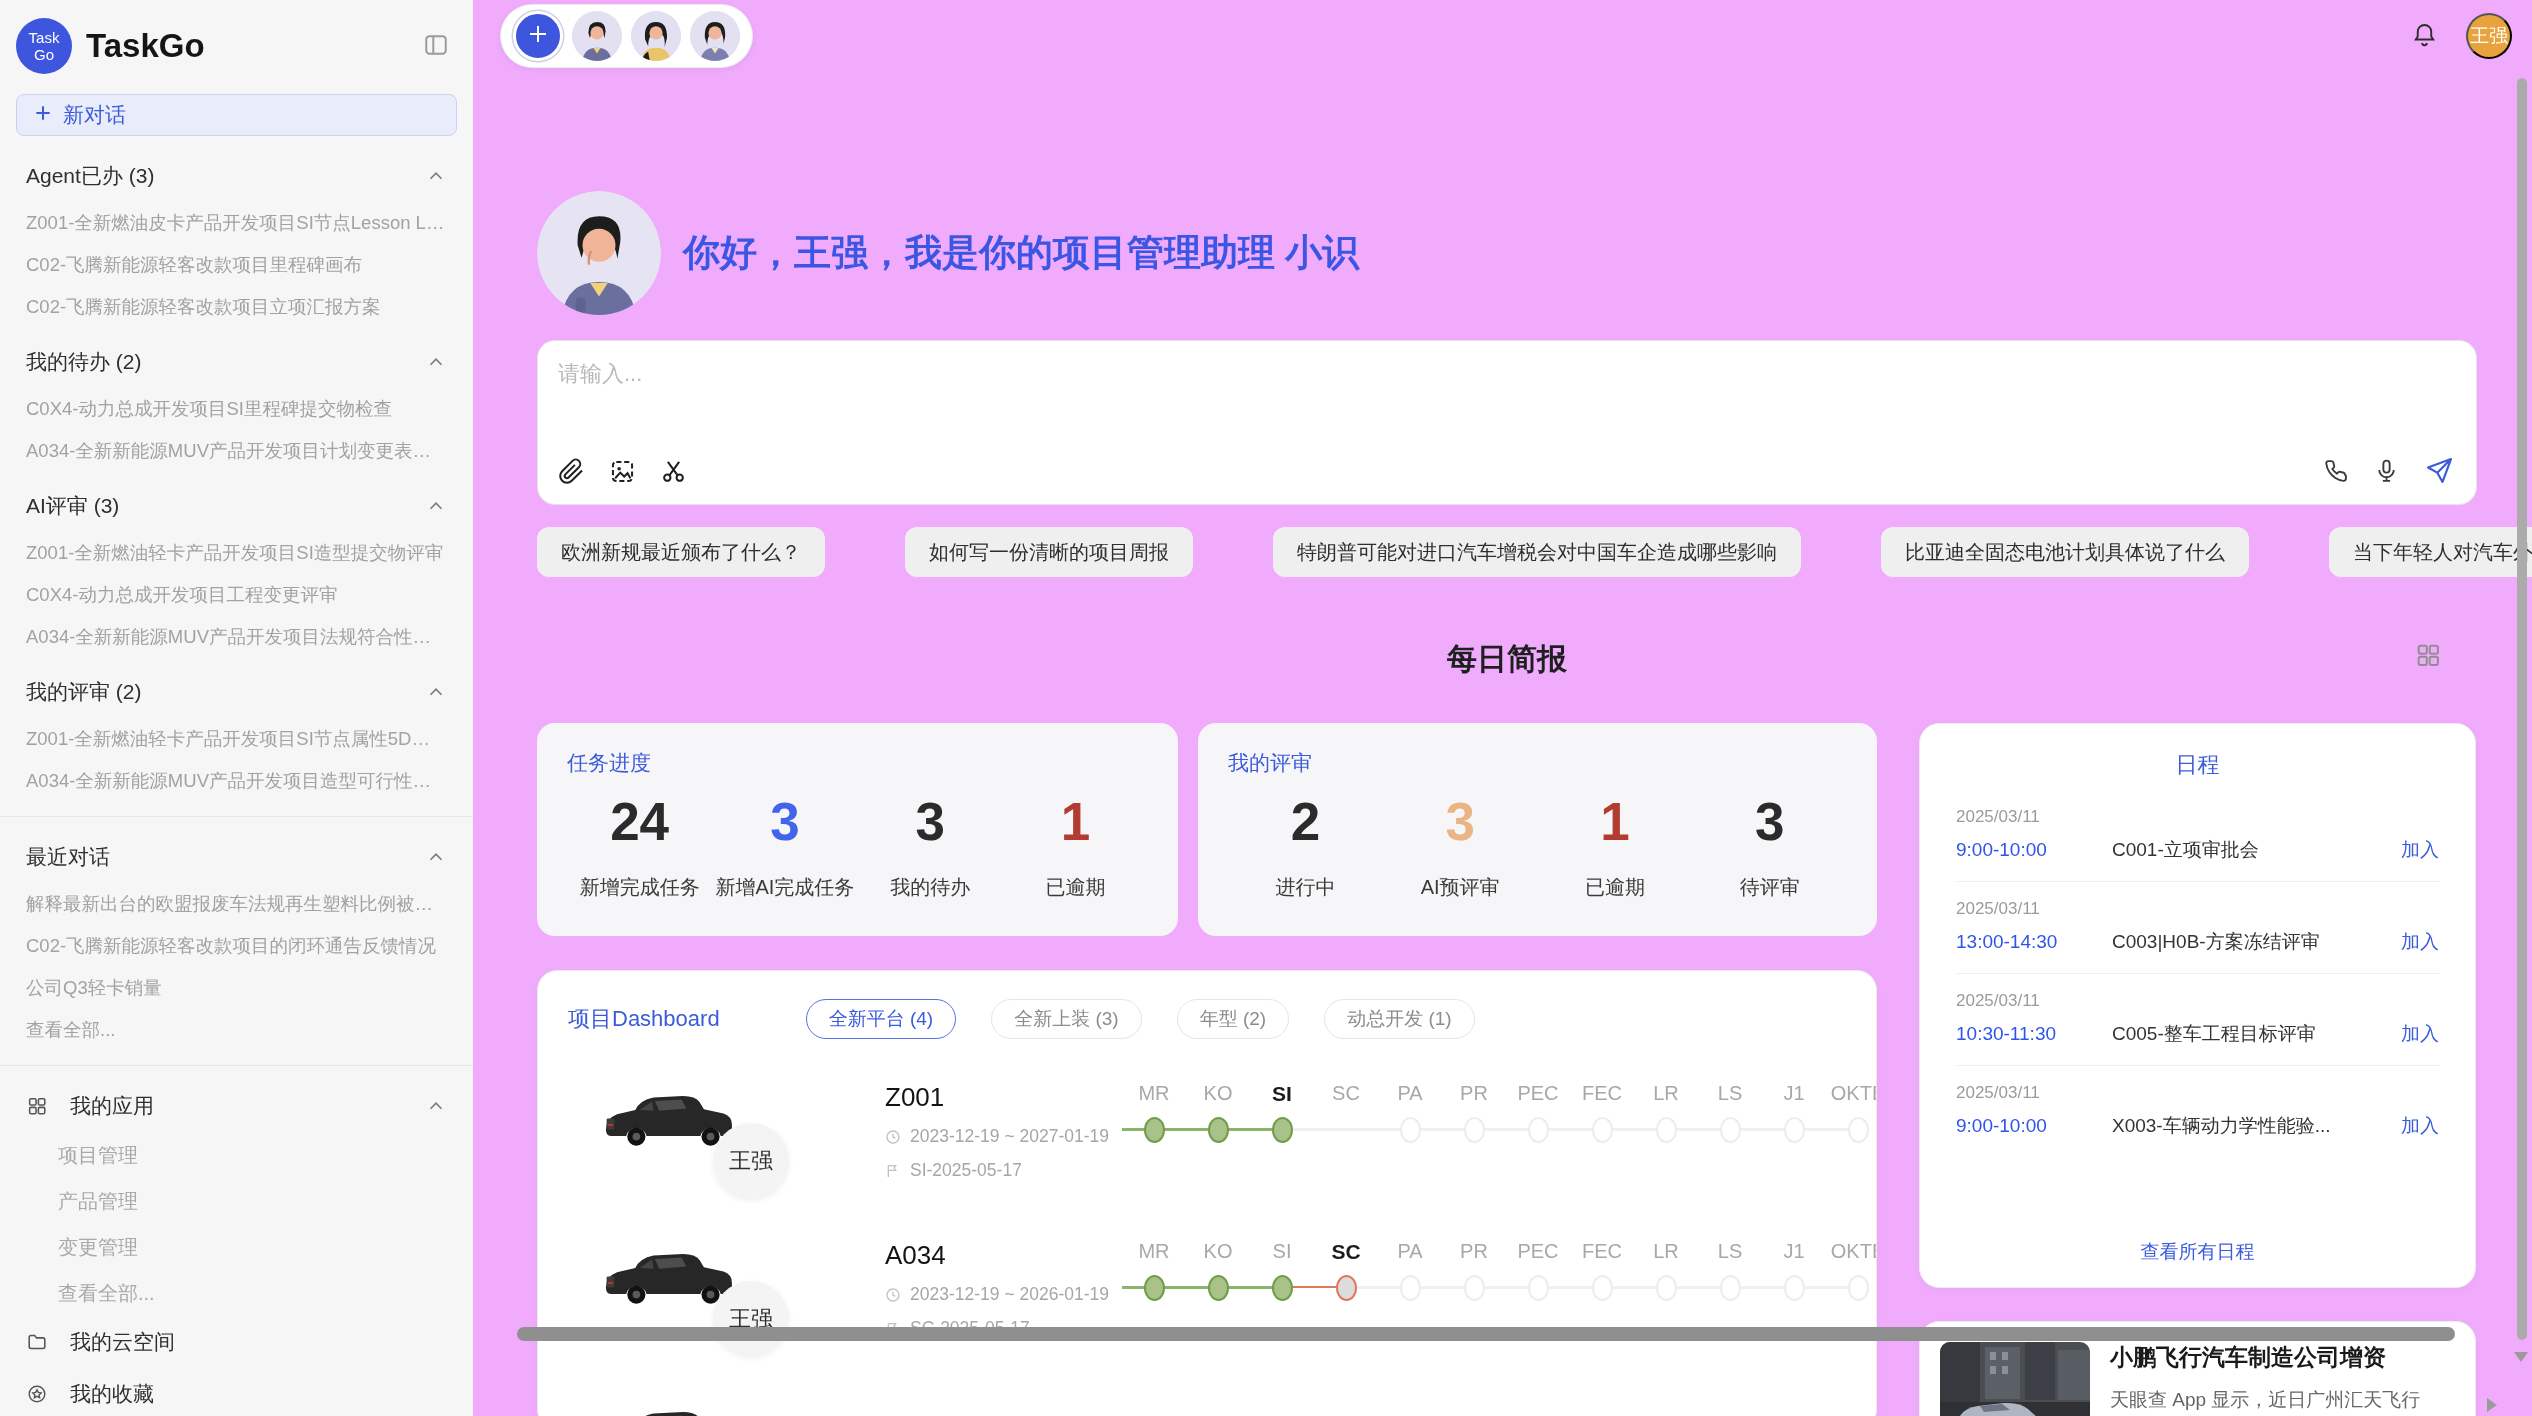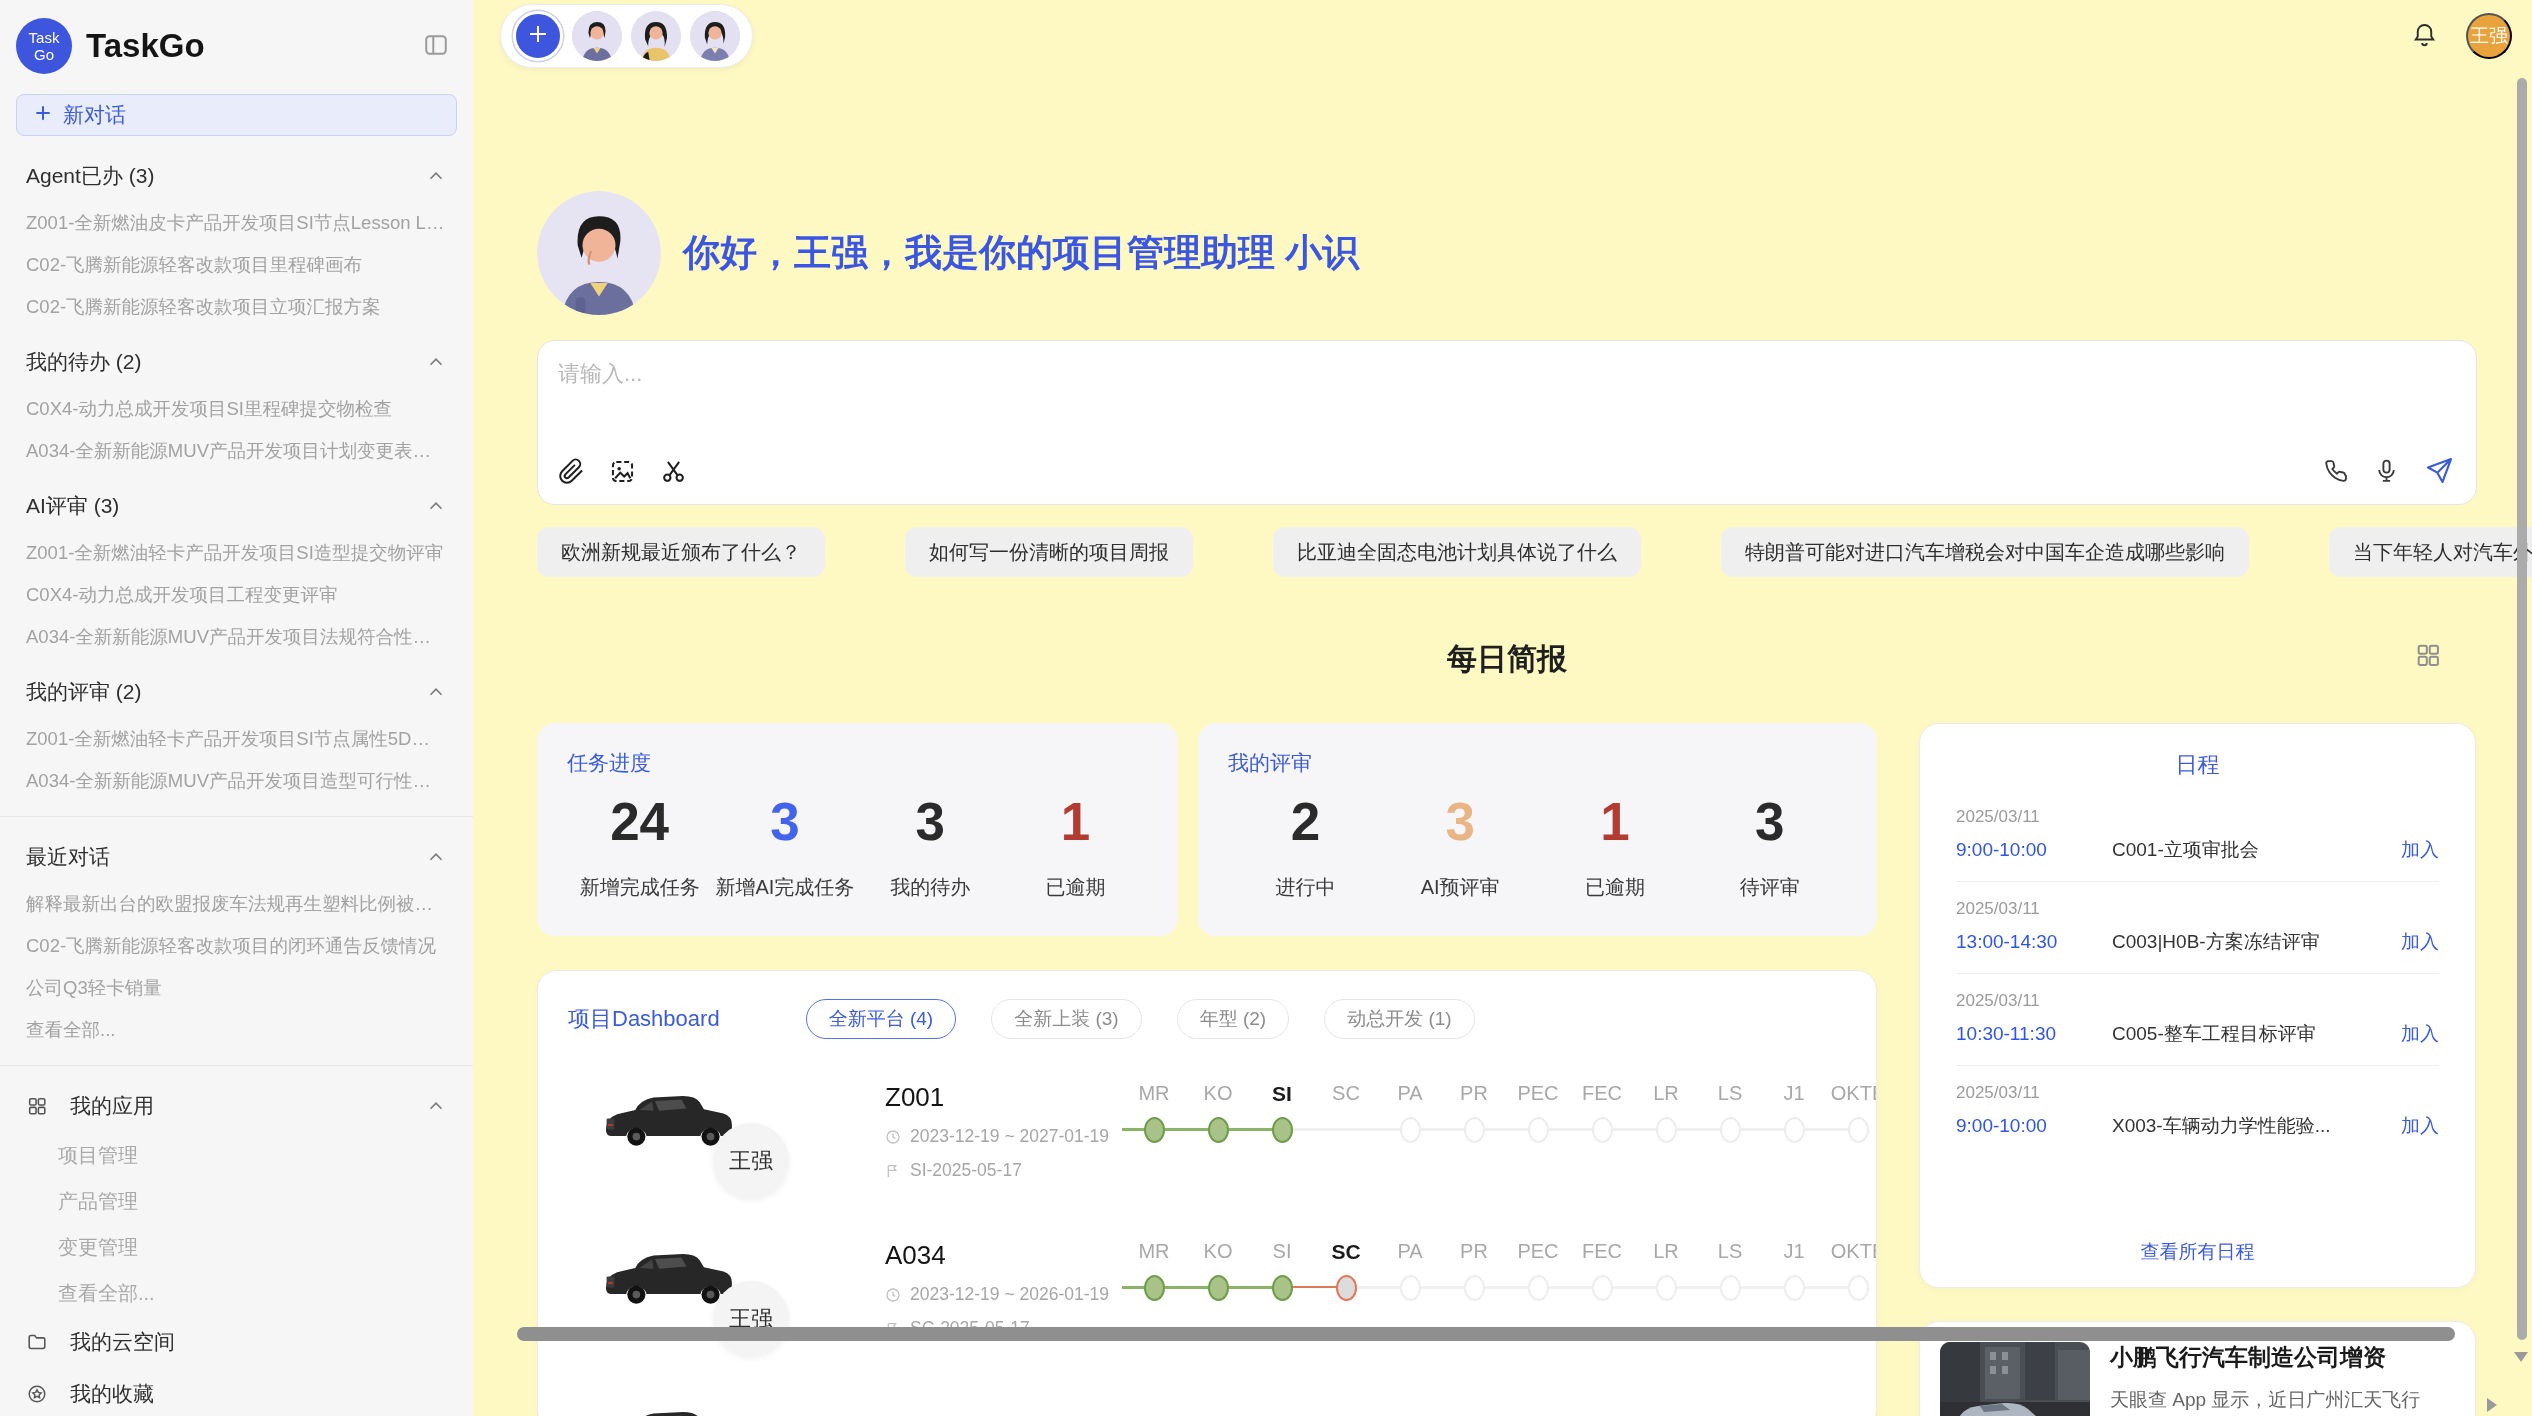--- a/index.html
+++ b/index.html
@@ -28,21 +28,21 @@
     white-space:nowrap; overflow:hidden; text-overflow:ellipsis; cursor:pointer; }
   .sb-divider { height:1px; background:#e7e7e8; margin:14px 0; }
   .sb-row { display:flex; align-items:center; gap:22px; padding:0 26px; height:52px;
     font-size:21px; color:#2f2f2f; cursor:pointer; }
   .sb-row .lbl { flex:1; }
   .sb-sub { padding-left:58px; height:46px; line-height:46px; font-size:20px; color:#a9a9a9;
     cursor:pointer; }
   .sb-ico { color:#555; display:flex; }
 
   
-  .main { position:absolute; left:473px; top:0; right:0; bottom:0; background:#fef9c3; }
+  .main { position:absolute; left:473px; top:0; right:0; bottom:0; background:#f0abfc; }
   .topbar { position:absolute; left:0; top:0; right:0; height:71px; display:flex;
     align-items:center; padding:0 20px 0 27px; }
   .pill { display:flex; align-items:center; gap:9px; background:#fff; border:1px solid #ececf0;
     border-radius:36px; padding:6px 12px; box-shadow:0 2px 6px rgba(0,0,0,.05); }
   .plus-btn { width:50px; height:50px; border-radius:50%; background:#3d56dd; border:3px solid #fff;
     box-shadow:0 0 0 1.5px #cdd0e2; color:#fff; display:flex; align-items:center;
     justify-content:center; cursor:pointer; }
   .tb-avatar { width:50px; height:50px; border-radius:50%; overflow:hidden; border:none;
     padding:0; background:#e3e1f1; cursor:pointer; }
   .top-right { margin-left:auto; display:flex; align-items:center; gap:28px; }
@@ -416,22 +416,22 @@
                   <path d="M21.5 2.5L10.2 13.8M21.5 2.5l-7 19-4.3-7.7-7.7-4.3 19-7z"></path>
                 </svg>
               </span>
             </button>
           </div>
         </div>
 
         <div class="chips" id="chips">
             <button class="chip">欧洲新规最近颁布了什么？</button>
             <button class="chip">如何写一份清晰的项目周报</button>
+            <button class="chip">特朗普可能对进口汽车增税会对中国车企造成哪些影响</button>
             <button class="chip">比亚迪全固态电池计划具体说了什么</button>
-            <button class="chip">特朗普可能对进口汽车增税会对中国车企造成哪些影响</button>
             <button class="chip">当下年轻人对汽车外观有怎样的喜好趋势</button>
           </div>
 
         <div class="brief-head">
           <div class="brief-title">每日简报</div>
           <button class="brief-grid">
             <span>
               <svg width="28" height="28" viewBox="0 0 24 24" fill="none" stroke="currentColor" stroke-width="1.7">
                 <rect x="4" y="4" width="7" height="7" rx="1.5"></rect>
                   <rect x="13.5" y="4" width="7" height="7" rx="1.5"></rect>

